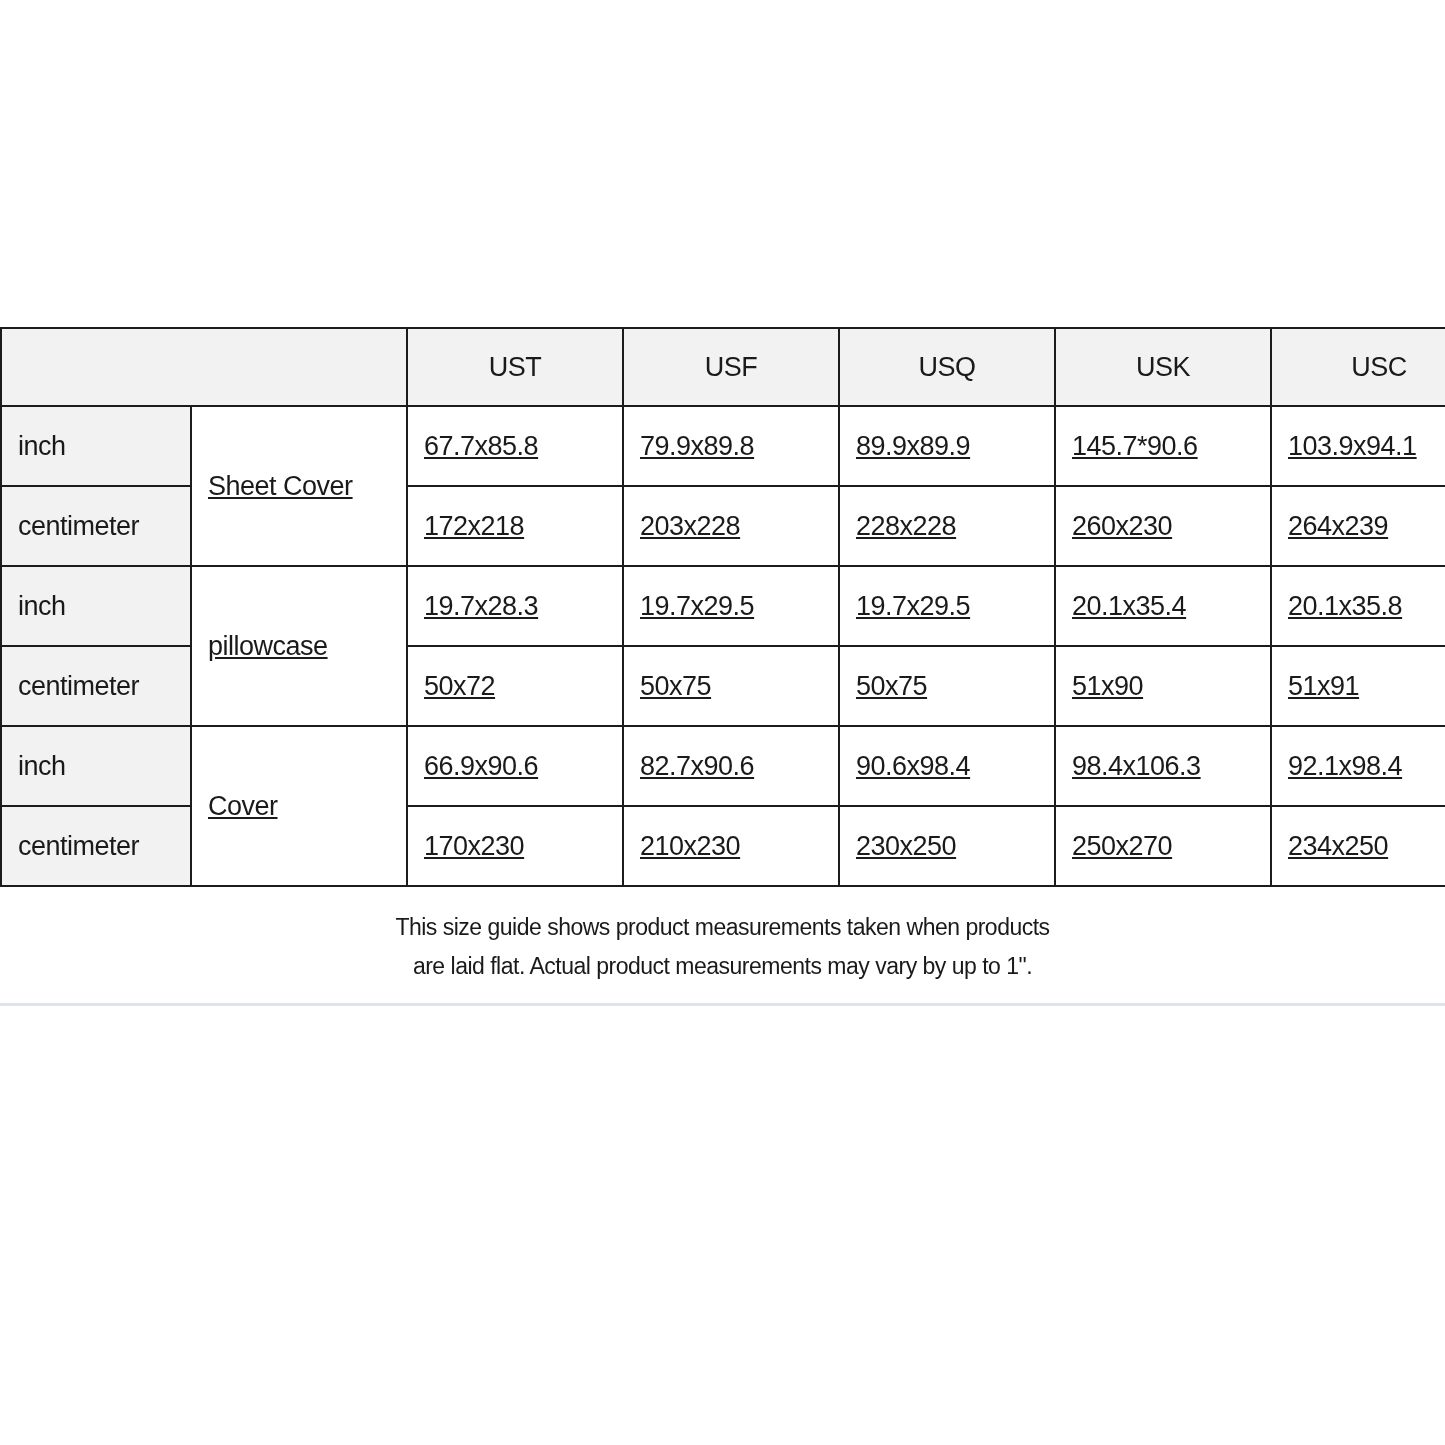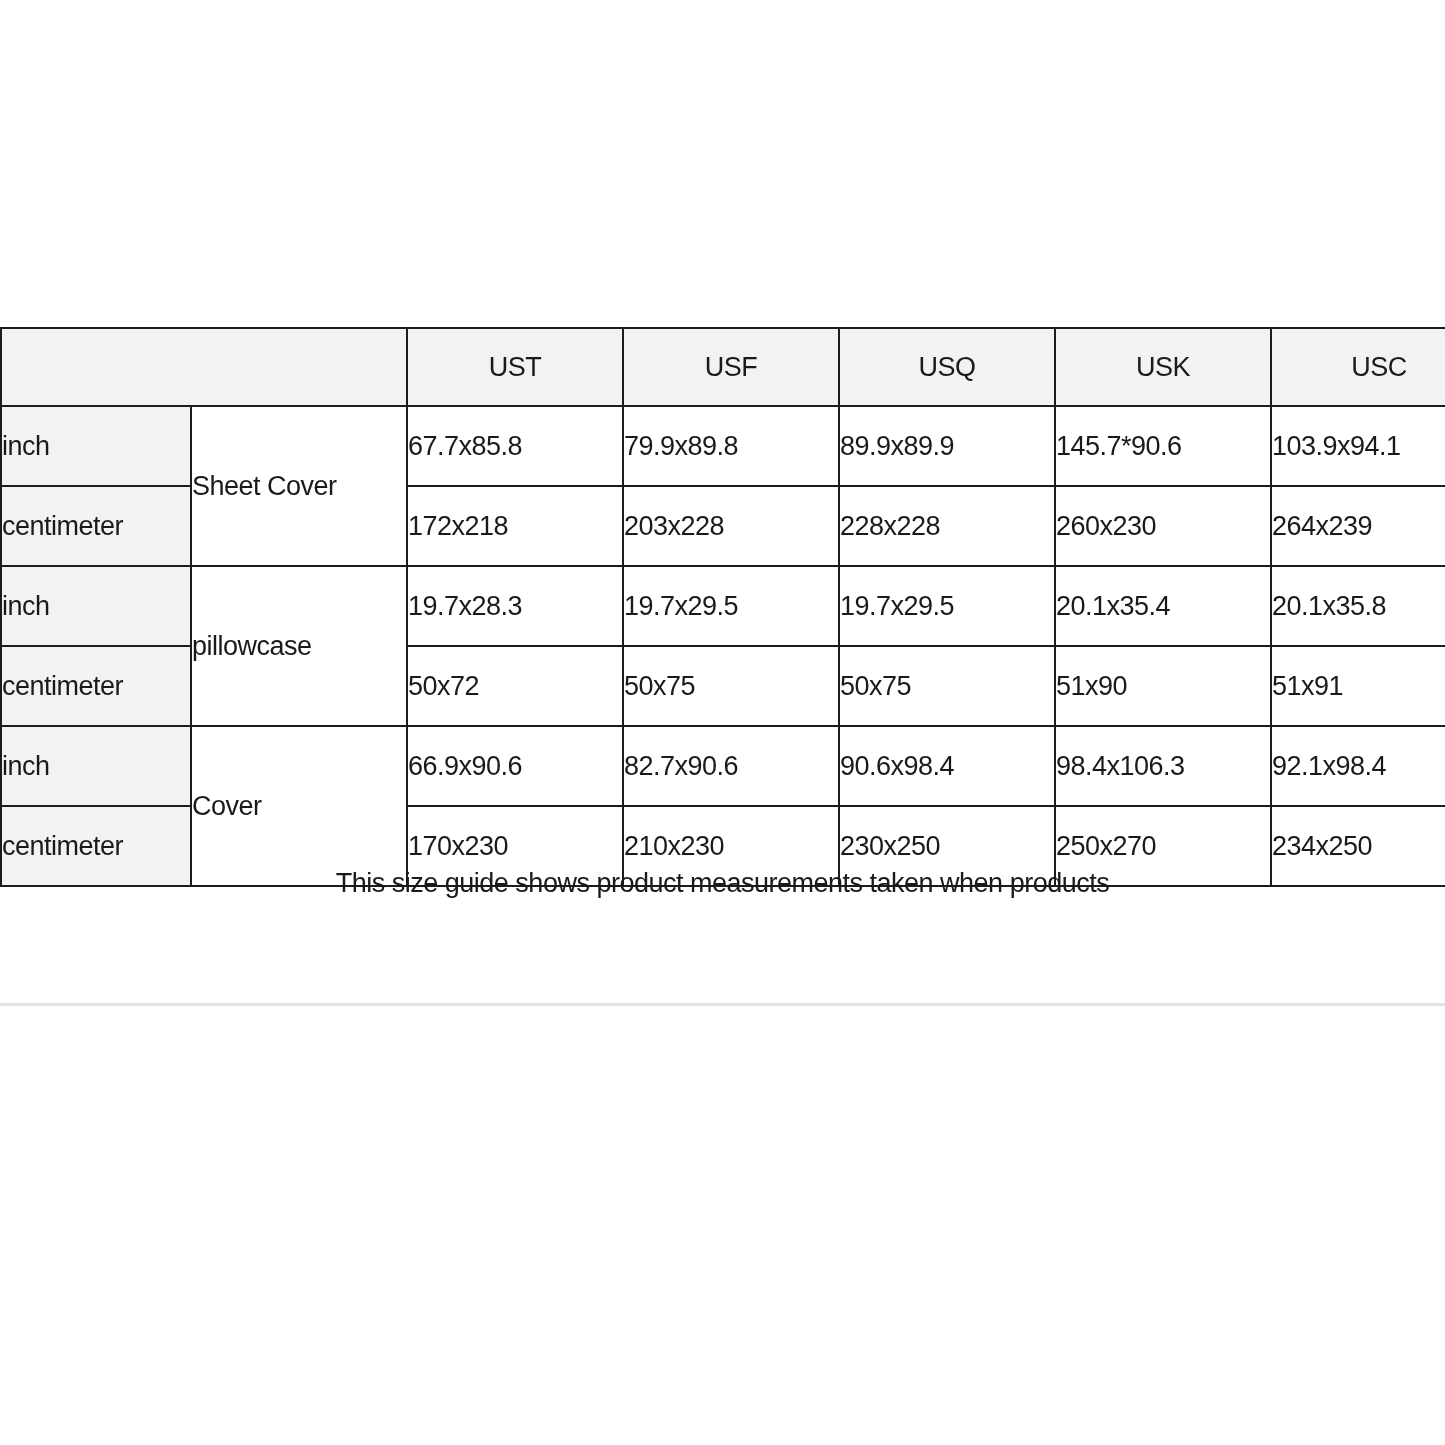--- a/index.html
+++ b/index.html
@@ -23,38 +23,38 @@
     table-layout: fixed;
   }
 
   .size-table th,
   .size-table td {
     border: 2px solid var(--border, #1c1c1c);
     vertical-align: middle;
     font-size: 27px;
     font-weight: normal;
     letter-spacing: -0.5px;
-    padding: 0;
+    padding: 16px;
     overflow: hidden;
     white-space: nowrap;
   }
 
   .size-table tr.header-row { height: 78px; }
   .size-table tr.data-row   { height: 80px; }
 
   .cell-gray  { background: var(--cell-bg, #f2f2f2); }
-  .cell-white { background: #ffffff; }
+  .cell-white { background: #ffffff; text-decoration: underline; }
 
   .note {
     position: absolute;
-    top: 864px;
+    top: 908px;
     left: 0;
     width: 1445px;
     text-align: center;
-    font-size: 27px;
+    font-size: 23px;
     line-height: 39px;
     letter-spacing: -0.5px;
     color: var(--text, #1a1a1a);
   }
 
   .divider {
     position: absolute;
     top: 1003px;
     left: 0;
     width: 1445px;
@@ -137,15 +137,16 @@
     <td class="cell-white">210x230</td>
     <td class="cell-white">230x250</td>
     <td class="cell-white">250x270</td>
     <td class="cell-white">234x250</td>
   </tr>
 </tbody>
   </table>
 
 <div class="note">
   <div>This size guide shows product measurements taken when products</div>
+  <div>are laid flat. Actual product measurements may vary by up to 1".</div>
 </div>
 
 <div class="divider"></div>
 
 </body></html>

